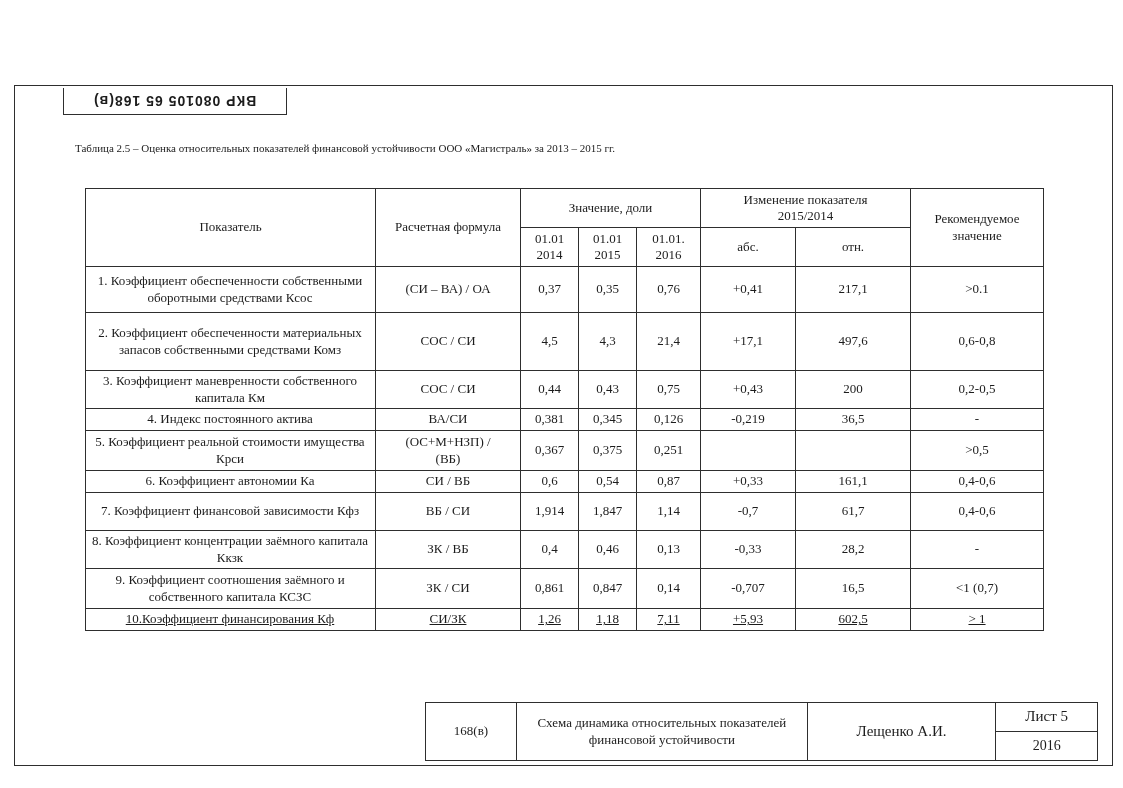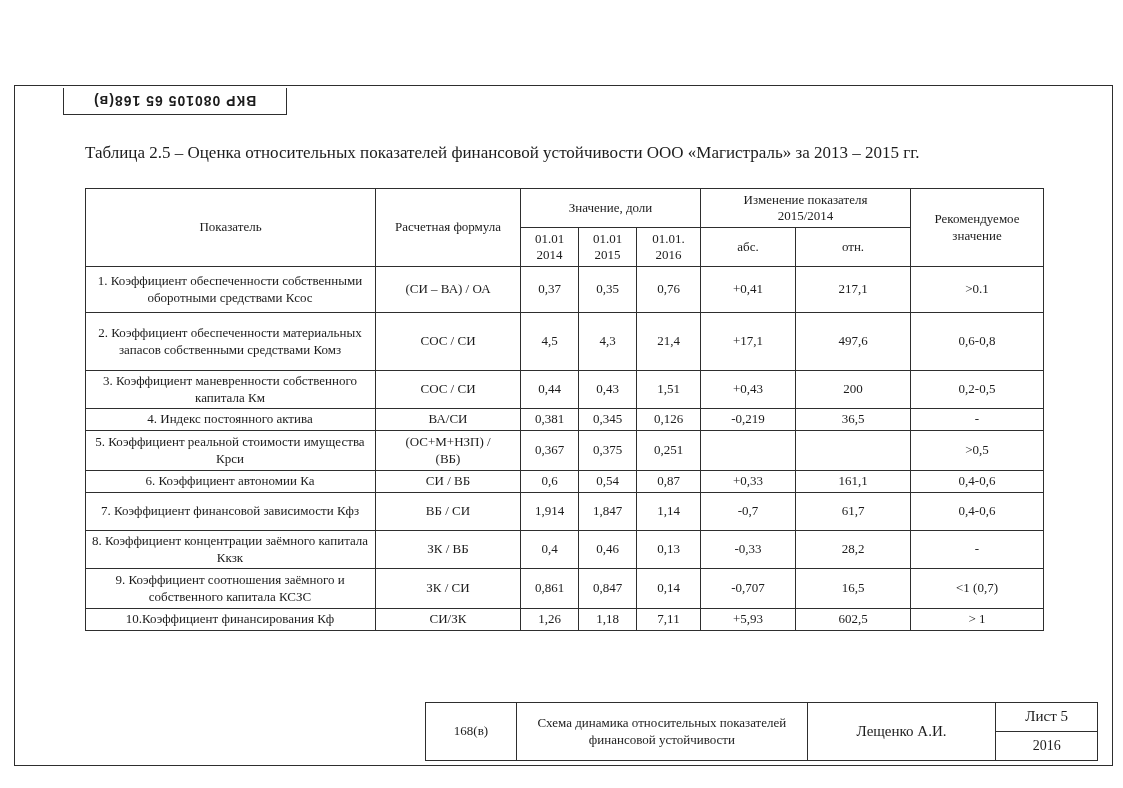--- a/index.html
+++ b/index.html
@@ -16,22 +16,22 @@
     position:absolute;left:48px;top:2px;width:222px;height:26px;
     border:1px solid #2e2e2e;border-top:none;
     display:flex;align-items:center;justify-content:center;background:#fff;
   }
   .stamp-text{
     transform:rotate(180deg);
     font-family:"Liberation Sans","DejaVu Sans",sans-serif;
     font-weight:bold;font-size:14px;letter-spacing:1px;white-space:nowrap;
   }
   .doc-title{
-    position:absolute;left:70px;top:56px;width:965px;
-    font-size:17px;line-height:1.25;
+    position:absolute;left:60px;top:56px;width:965px;
+    font-size:11px;line-height:1.25;
   }
   
   table{border-collapse:collapse;}
   .main-table{
     position:absolute;left:70px;top:102px;width:958px;table-layout:fixed;
     font-size:13px;
   }
   .main-table th,.main-table td{
     border:1px solid #2e2e2e;padding:2px 5px;vertical-align:middle;
     text-align:center;font-weight:normal;line-height:1.25;
@@ -44,21 +44,21 @@
   .main-table tbody td{white-space:pre-line;}
   .main-table tbody tr:nth-child(1){height:46px;}
   .main-table tbody tr:nth-child(2){height:58px;margin-top:44px;}
   .main-table tbody tr:nth-child(3){height:38px;}
   .main-table tbody tr:nth-child(4){height:22px;}
   .main-table tbody tr:nth-child(5){height:40px;}
   .main-table tbody tr:nth-child(6){height:22px;}
   .main-table tbody tr:nth-child(7){height:38px;}
   .main-table tbody tr:nth-child(8){height:38px;margin-top:48px;}
   .main-table tbody tr:nth-child(9){height:40px;}
-  .main-table tbody tr:nth-child(10){height:22px;}
+  .main-table tbody tr:nth-child(10){height:22px;text-decoration:underline;}
   
   .title-block{
     position:absolute;left:410px;top:616px;width:673px;font-size:13px;
   }
   .title-block td{
     border:1px solid #2e2e2e;padding:1px 4px;text-align:center;vertical-align:middle;
     line-height:1.3;
   }
   .tb-code{width:86px;}
   .tb-desc{width:299px;}
@@ -128,21 +128,21 @@
         <td>21,4</td>
         <td>+17,1</td>
         <td>497,6</td>
         <td>0,6-0,8</td>
       </tr>
       <tr>
         <td class="c-ind">3. Коэффициент маневренности собственного капитала Км</td>
         <td>СОС / СИ</td>
         <td>0,44</td>
         <td>0,43</td>
-        <td>1,51</td>
+        <td>0,75</td>
         <td>+0,43</td>
         <td>200</td>
         <td>0,2-0,5</td>
       </tr>
       <tr>
         <td class="c-ind">4. Индекс постоянного актива</td>
         <td>ВА/СИ</td>
         <td>0,381</td>
         <td>0,345</td>
         <td>0,126</td>

